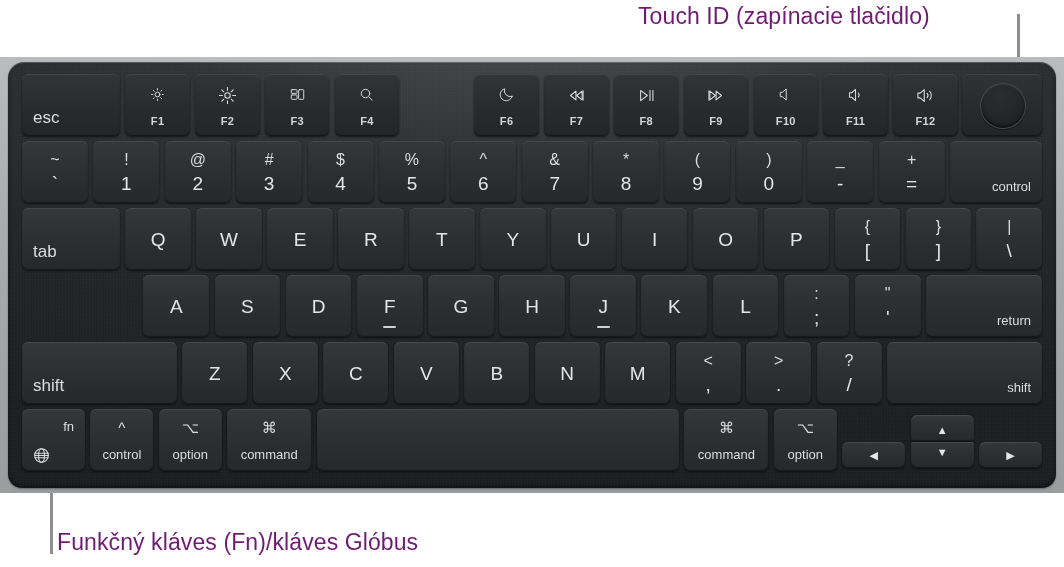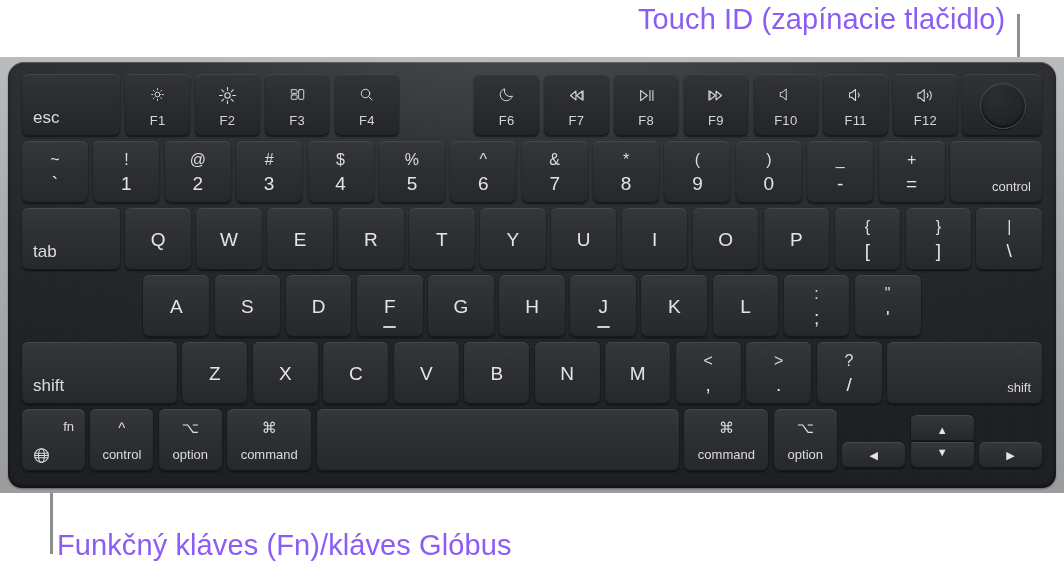--- a/index.html
+++ b/index.html
@@ -8,22 +8,22 @@
     background:#ffffff;
     font-family:"Liberation Sans", sans-serif;
     position:relative;
     overflow:hidden;
     -webkit-font-smoothing:antialiased;
   }
 
   
   .callout-text{
     position:absolute;
-    font-size:29px;
-    color:#8b5cf6;
+    font-size:23px;
+    color:#701a75;
     white-space:nowrap;
     letter-spacing:0.1px;
   }
   #callout-top-label{ left:638px; top:3px; }
   #callout-bottom-label{ left:57px; top:529px; }
 
   .leader{
     position:absolute;
     width:3px;
     background:#8e8e8e;
@@ -105,22 +105,23 @@
     text-align:center; font-size:19px; color:#e4e5e7;
   }
   
   .fnicon{
     left:0; right:0; top:12px;
     text-align:center; font-size:16px; color:#dcdde0;
     height:20px;
   }
   .fnum{
     left:0; right:0; bottom:9px;
-    text-align:center; font-size:13px; color:#d4d5d8;
+    text-align:center; font-size:11px; color:#d4d5d8;
     letter-spacing:0.3px;
+    font-weight:bold;
   }
   
   .modsym{
     left:0; right:0; top:11px;
     text-align:center; font-size:15px; color:#dcdde0;
   }
   .modword{
     left:0; right:0; bottom:10px;
     text-align:center; font-size:13px; color:#dcdde0;
   }
@@ -420,20 +421,23 @@
           <span class="lbl center">L</span>
         </div>
         <div class="key" style="left: 775.709px; top: 213px; width: 65.7455px; height: 62px;">
           <span class="lbl up">:</span>
           <span class="lbl dn">;</span>
         </div>
         <div class="key" style="left: 846.855px; top: 213px; width: 65.7455px; height: 62px;">
           <span class="lbl up">"</span>
           <span class="lbl dn">'</span>
         </div>
+        <div class="key" style="left: 918px; top: 213px; width: 116px; height: 62px;">
+          <span class="lbl br">return</span>
+        </div>
         <div class="key" style="left: 14px; top: 280px; width: 155px; height: 62px;">
           <span class="lbl bl">shift</span>
         </div>
         <div class="key" style="left: 174.4px; top: 280px; width: 65.06px; height: 62px;">
           <span class="lbl center">Z</span>
         </div>
         <div class="key" style="left: 244.86px; top: 280px; width: 65.06px; height: 62px;">
           <span class="lbl center">X</span>
         </div>
         <div class="key" style="left: 315.32px; top: 280px; width: 65.06px; height: 62px;">

